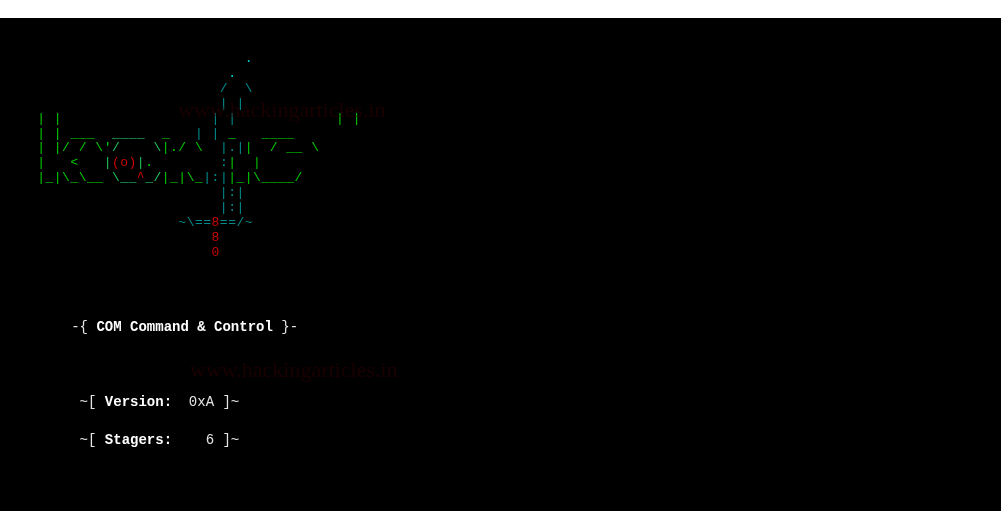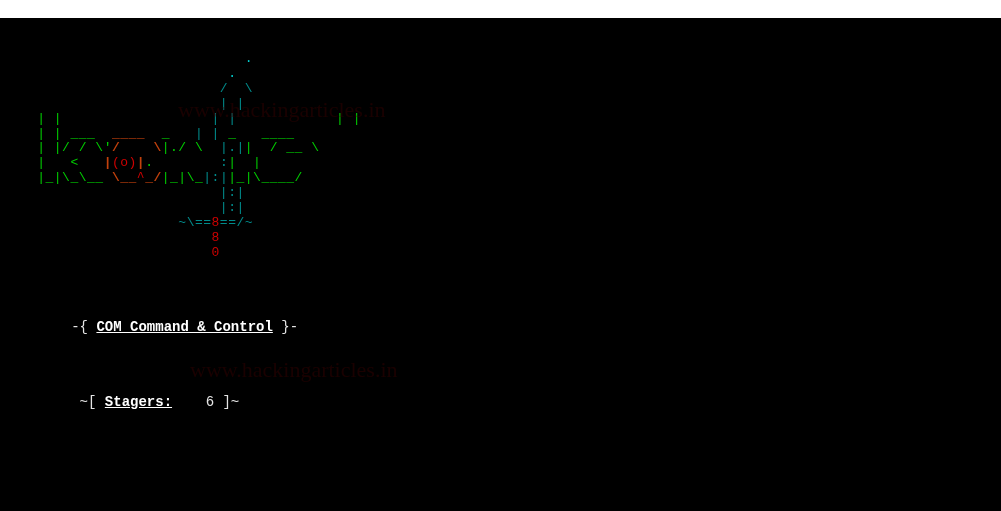--- a/index.html
+++ b/index.html
@@ -19,24 +19,24 @@
     white-space: pre;
   }
   .titlebar {
     height: 18px;
     background: #fff;
     width: 100%;
   }
   .cyan { color: #00cdcd; }
   .darkcyan { color: #008b8b; }
   .green { color: #00cd00; }
-  .darkgreen { color: #c2410c; font-weight: bold; }
+  .darkgreen { color: #22c55e; }
   .red { color: #cd0000; }
   .white { color: #e5e5e5; }
-  .boldwhite { color: #fff; font-weight: bold; text-decoration: underline; }
+  .boldwhite { color: #fff; font-weight: bold; }
   .ascii-art {
     line-height: 1.15;
     font-size: 13px;
     letter-spacing: 0.5px;
   }
   .watermark {
     color: #3a0000;
     font-family: Liberation Serif, serif;
     font-size: 22px;
     position: absolute;
@@ -64,20 +64,21 @@
 <span><span>    </span><span class="green">|_|\_\__ </span><span class="darkgreen">\__</span><span class="red">^</span><span class="darkgreen">_/</span><span class="green">|_|\_</span><span class="darkcyan">|:|</span><span class="green">|_|\____/</span></span>
 <span><span>                          </span><span class="darkcyan">|:|</span></span>
 <span><span>                          </span><span class="darkcyan">|:|</span></span>
 <span><span>                     </span><span class="darkcyan">~\==</span><span class="red">8</span><span class="darkcyan">==/~</span></span>
 <span><span>                         </span><span class="red">8</span></span>
 <span><span>                         </span><span class="red">0</span></span>
 </div>
 <div> </div>
 <div><span class="white">        -{ </span><span class="boldwhite">COM Command &amp; Control</span><span class="white"> }-</span></div>
 <div> </div>
+<div><span class="white">         ~[ </span><span class="boldwhite">Version:</span><span class="white">  0xA ]~</span></div>
 <div><span class="white">         ~[ </span><span class="boldwhite">Stagers:</span><span class="white">    6 ]~</span></div>
 
 
 
 
 
 
 
 
 

